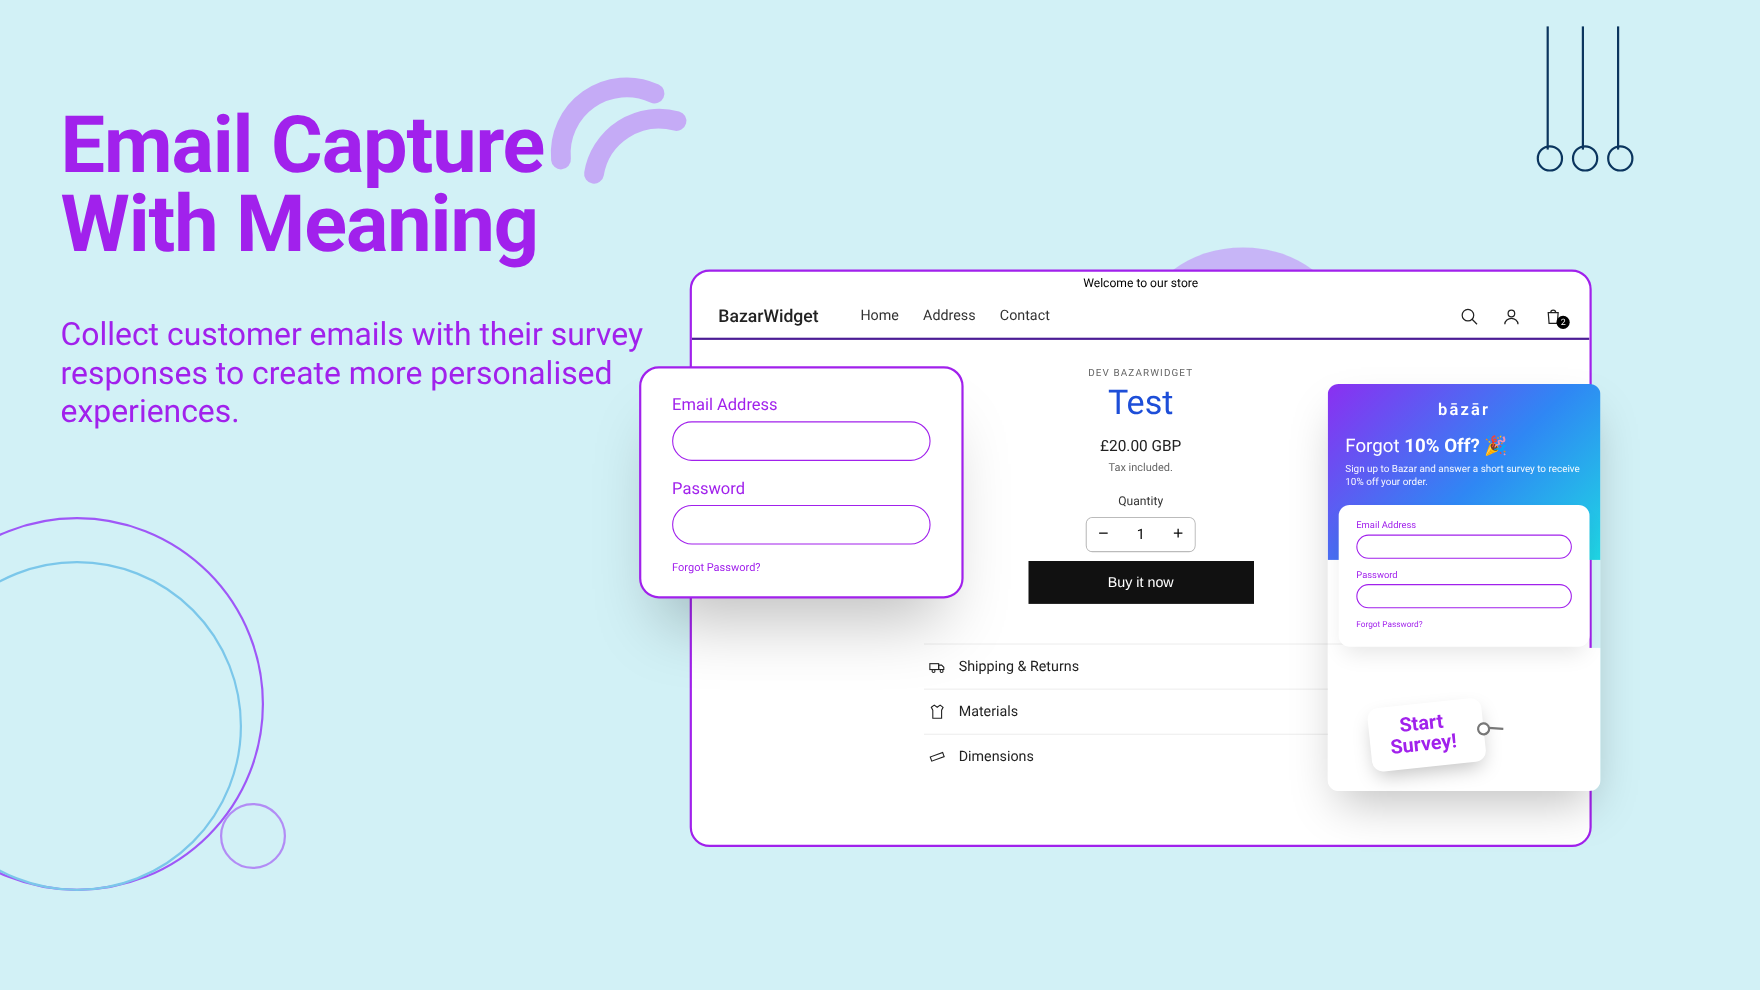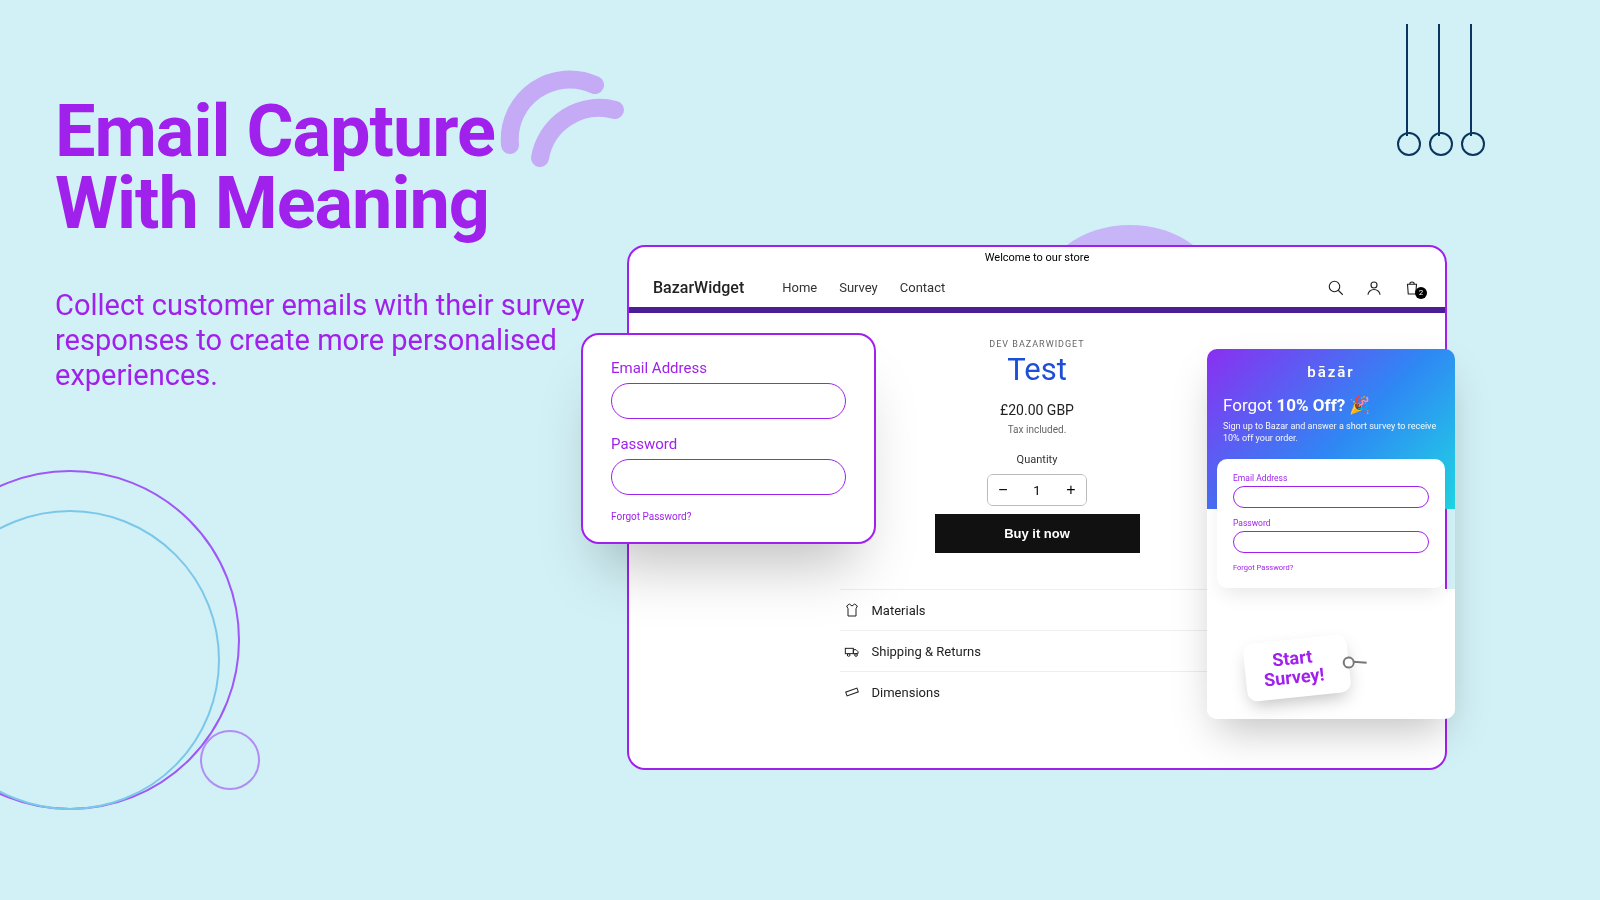--- a/index.html
+++ b/index.html
@@ -20,41 +20,41 @@
   
   .deco-arcs { position:absolute; left:500px; top:60px; }
   .deco-arcs svg { overflow:visible; }
 
   .headline { position:absolute; left:55px; top:96px; font-size:72px; line-height:1.0; font-weight:700; color:#a121ec; letter-spacing:-1px; }
   .subline  { position:absolute; left:55px; top:288px; font-size:29px; line-height:1.2; color:#a121ec; max-width:540px; font-weight:400;}
 
   
   .store-card { position:absolute; left:627px; top:245px; width:820px; height:525px; background:#fff; border:2px solid #a121ec; border-radius:18px; overflow:hidden; }
   .store-announce { text-align:center; font-size:11px; padding:4px 0; }
-  .store-header { display:flex; align-items:center; padding:10px 24px; border-bottom:6px solid #4c1d95;}
+  .store-header { display:flex; align-items:center; padding:10px 24px; border-bottom:2px solid #4c1d95;}
   .store-logo { font-size:16px; font-weight:500; color:#222; }
   .store-nav { display:flex; gap:22px; margin-left:38px; font-size:13px; color:#333; }
   .store-nav span { cursor:pointer; }
   .store-icons { margin-left:auto; display:flex; gap:20px; align-items:center; }
   .icn { width:18px; height:18px; display:flex; align-items:center; justify-content:center; }
   .icn svg { stroke:#222; fill:none; stroke-width:1.5; }
   .cart-badge { position:relative; }
   .cart-badge .badge { position:absolute; right:-6px; bottom:-2px; width:12px; height:12px; background:#000; color:#fff; border-radius:50%; font-size:8px; display:flex; align-items:center; justify-content:center; }
 
   .store-body { padding:26px 0 0 0; display:flex; flex-direction:column; align-items:center; }
   .vendor { font-size:9px; letter-spacing:1px; color:#666; }
   .prod-title { font-size:31px; color:#1d4ed8; margin-top:2px; }
   .price { font-size:14px; color:#222; margin-top:14px; }
   .tax { font-size:10px; color:#666; margin-top:6px; }
   .qty-label { font-size:11px; color:#333; margin-top:18px; }
   .qty-box { margin-top:8px; display:flex; align-items:center; border:1px solid #bbb; border-radius:6px; overflow:hidden; }
   .qty-box button { width:30px; height:30px; background:#fff; border:none; font-size:16px; cursor:pointer; }
   .qty-box span { width:38px; text-align:center; font-size:13px; }
   .btn-outline { margin-top:24px; width:205px; padding:11px 0; background:#fff; border:1px solid #222; font-size:13px; cursor:pointer;}
-  .btn-black { margin-top:8px; width:205px; padding:12px 0; background:#111; color:#fff; border:none; font-size:13px; cursor:pointer;font-weight:bold;}
+  .btn-black { margin-top:8px; width:205px; padding:12px 0; background:#111; color:#fff; border:none; font-size:13px; cursor:pointer;}
   .accordion { margin-top:36px; width:395px; }
   .acc-row { display:flex; align-items:center; gap:12px; padding:12px 4px; border-top:1px solid #eee; font-size:13px; color:#222; cursor:pointer; }
   .acc-row .chev { margin-left:auto; color:#888; font-size:11px; }
   .acc-icn { width:16px; height:16px; }
   .acc-icn svg { stroke:#222; fill:none; stroke-width:1.5; }
 
   
   .emailpop { position:absolute; left:581px; top:333px; width:295px; background:#fff; border:2px solid #a121ec; border-radius:18px; padding:24px 28px 20px 28px; box-shadow:0 40px 60px -20px rgba(0,0,0,0.25); }
   .emailpop label { display:block; font-size:15px; color:#a121ec; margin-bottom:6px; }
   .emailpop input { width:100%; height:36px; border:1.5px solid #a121ec; border-radius:20px; padding:0 12px; font-size:13px; margin-bottom:16px; outline:none; }
@@ -102,21 +102,21 @@
     <span>With Meaning</span>
   </h1>
   <p class="subline">Collect customer emails with their survey responses to create more personalised experiences.</p>
 
   <div class="store-card">
     <div class="store-announce">Welcome to our store</div>
     <div class="store-header">
       <div class="store-logo">BazarWidget</div>
       <div class="store-nav">
         <span>Home</span>
-        <span>Survey</span>
+        <span>Address</span>
         <span>Contact</span>
       </div>
       <div class="store-icons">
         <span class="icn">
             <svg viewBox="0 0 24 24">
               <circle cx="10" cy="10" r="7"></circle>
               <line x1="15" y1="15" x2="21" y2="21"></line>
             </svg>
           </span>
         <span class="icn">
@@ -144,37 +144,37 @@
       <div class="qty-box">
         <button>−</button>
         <span>1</span>
         <button>+</button>
       </div>
       <button class="btn-black">Buy it now</button>
 
       <div class="accordion">
         <div class="acc-row">
           <span class="acc-icn"><svg viewBox="0 0 24 24">
-                <path d="M4 6l4-3 4 3 4-3 4 3-2 4v11H6V10z"></path>
-              </svg></span>
-          <span>Materials</span>
-          <span class="chev">⌄</span>
-        </div>
-        <div class="acc-row">
-          <span class="acc-icn"><svg viewBox="0 0 24 24">
                 <rect x="2" y="8" width="12" height="8"></rect>
                 <path d="M14 10h4l3 3v3h-7z"></path>
                 <circle cx="7" cy="18" r="2"></circle>
                 <circle cx="18" cy="18" r="2"></circle>
               </svg></span>
           <span>Shipping &amp; Returns</span>
           <span class="chev">⌄</span>
         </div>
         <div class="acc-row">
           <span class="acc-icn"><svg viewBox="0 0 24 24">
+                <path d="M4 6l4-3 4 3 4-3 4 3-2 4v11H6V10z"></path>
+              </svg></span>
+          <span>Materials</span>
+          <span class="chev">⌄</span>
+        </div>
+        <div class="acc-row">
+          <span class="acc-icn"><svg viewBox="0 0 24 24">
                 <rect x="3" y="9" width="18" height="6" transform="rotate(-20 12 12)"></rect>
               </svg></span>
           <span>Dimensions</span>
           <span class="chev">⌄</span>
         </div>
 
       </div>
     </div>
   </div>
 

